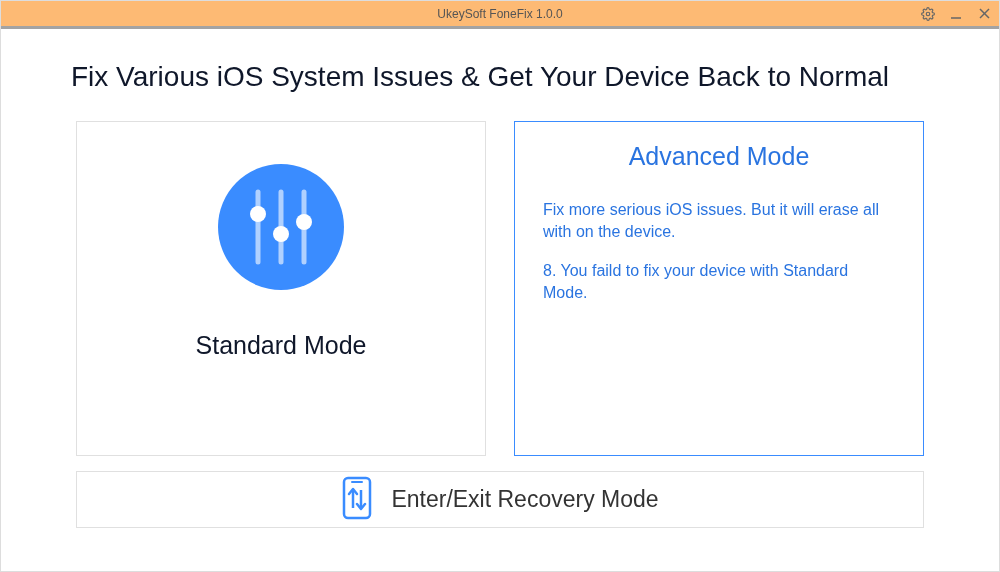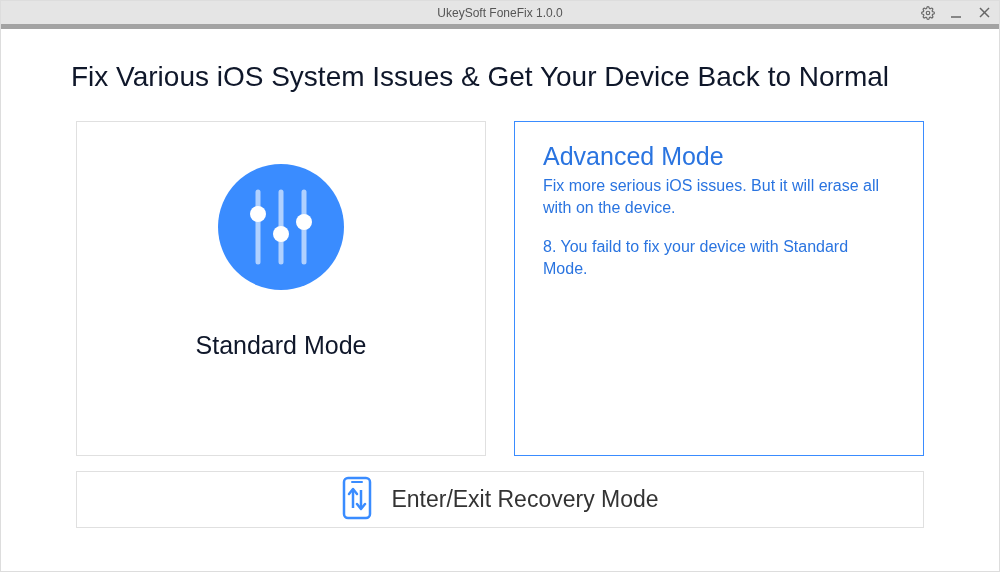--- a/index.html
+++ b/index.html
@@ -10,22 +10,22 @@
     body {
       font-family: "Segoe UI", Arial, sans-serif;
       background: #fff;
       width: 1000px;
       height: 572px;
       overflow: hidden;
       border: 1px solid #ddd;
     }
     .titlebar {
       height: 28px;
-      background: #e5e5e5;
-      border-bottom: 5px solid #a3a3a3;
+      background: #fdba74;
+      border-bottom: 3px solid #a3a3a3;
       display: flex;
       align-items: center;
       position: relative;
     }
     .titlebar-title {
       width: 100%;
       text-align: center;
       font-size: 12px;
       color: #555;
     }
@@ -82,23 +82,24 @@
     .standard-label {
       font-size: 25px;
       color: #0f172a;
       font-weight: 400;
     }
     .advanced-card {
       align-items: stretch;
       padding: 16px 28px;
     }
     .advanced-title {
+      text-align: center;
       font-size: 25px;
       color: #2a74e0;
-      margin-bottom: 4px;
+      margin-bottom: 28px;
       margin-top: 4px;
     }
     .advanced-desc {
       font-size: 16px;
       color: #2a74e0;
       line-height: 1.4;
       margin-bottom: 16px;
     }
     .advanced-list {
       font-size: 16px;

